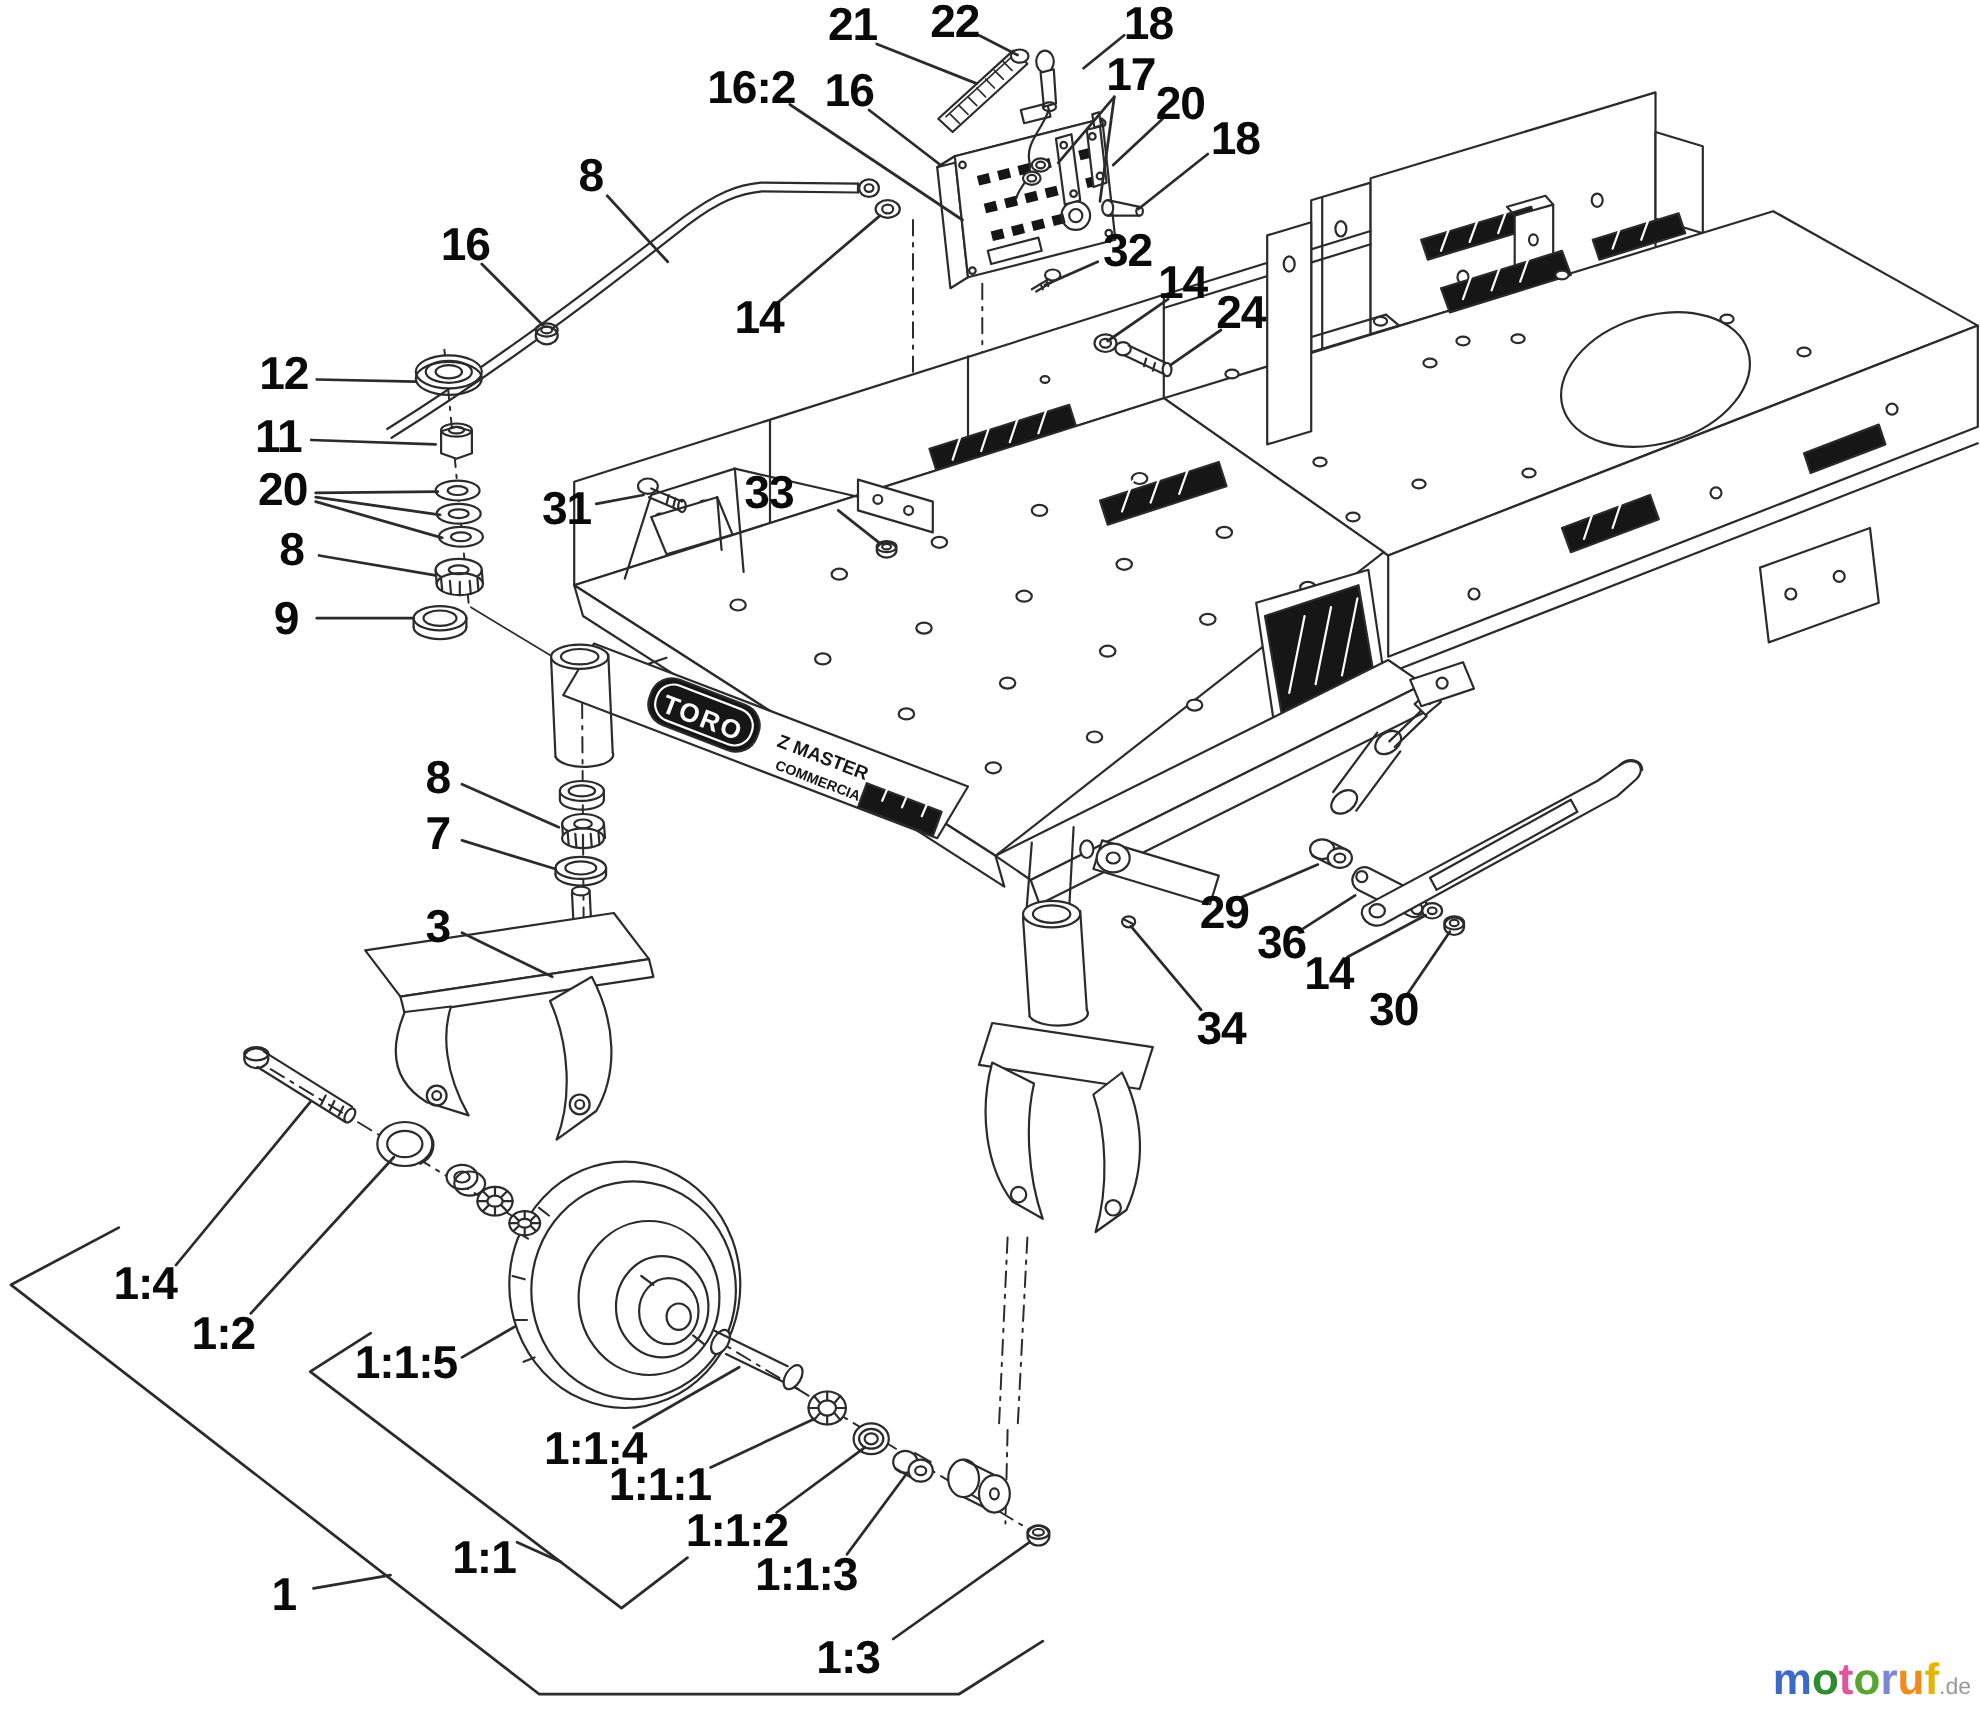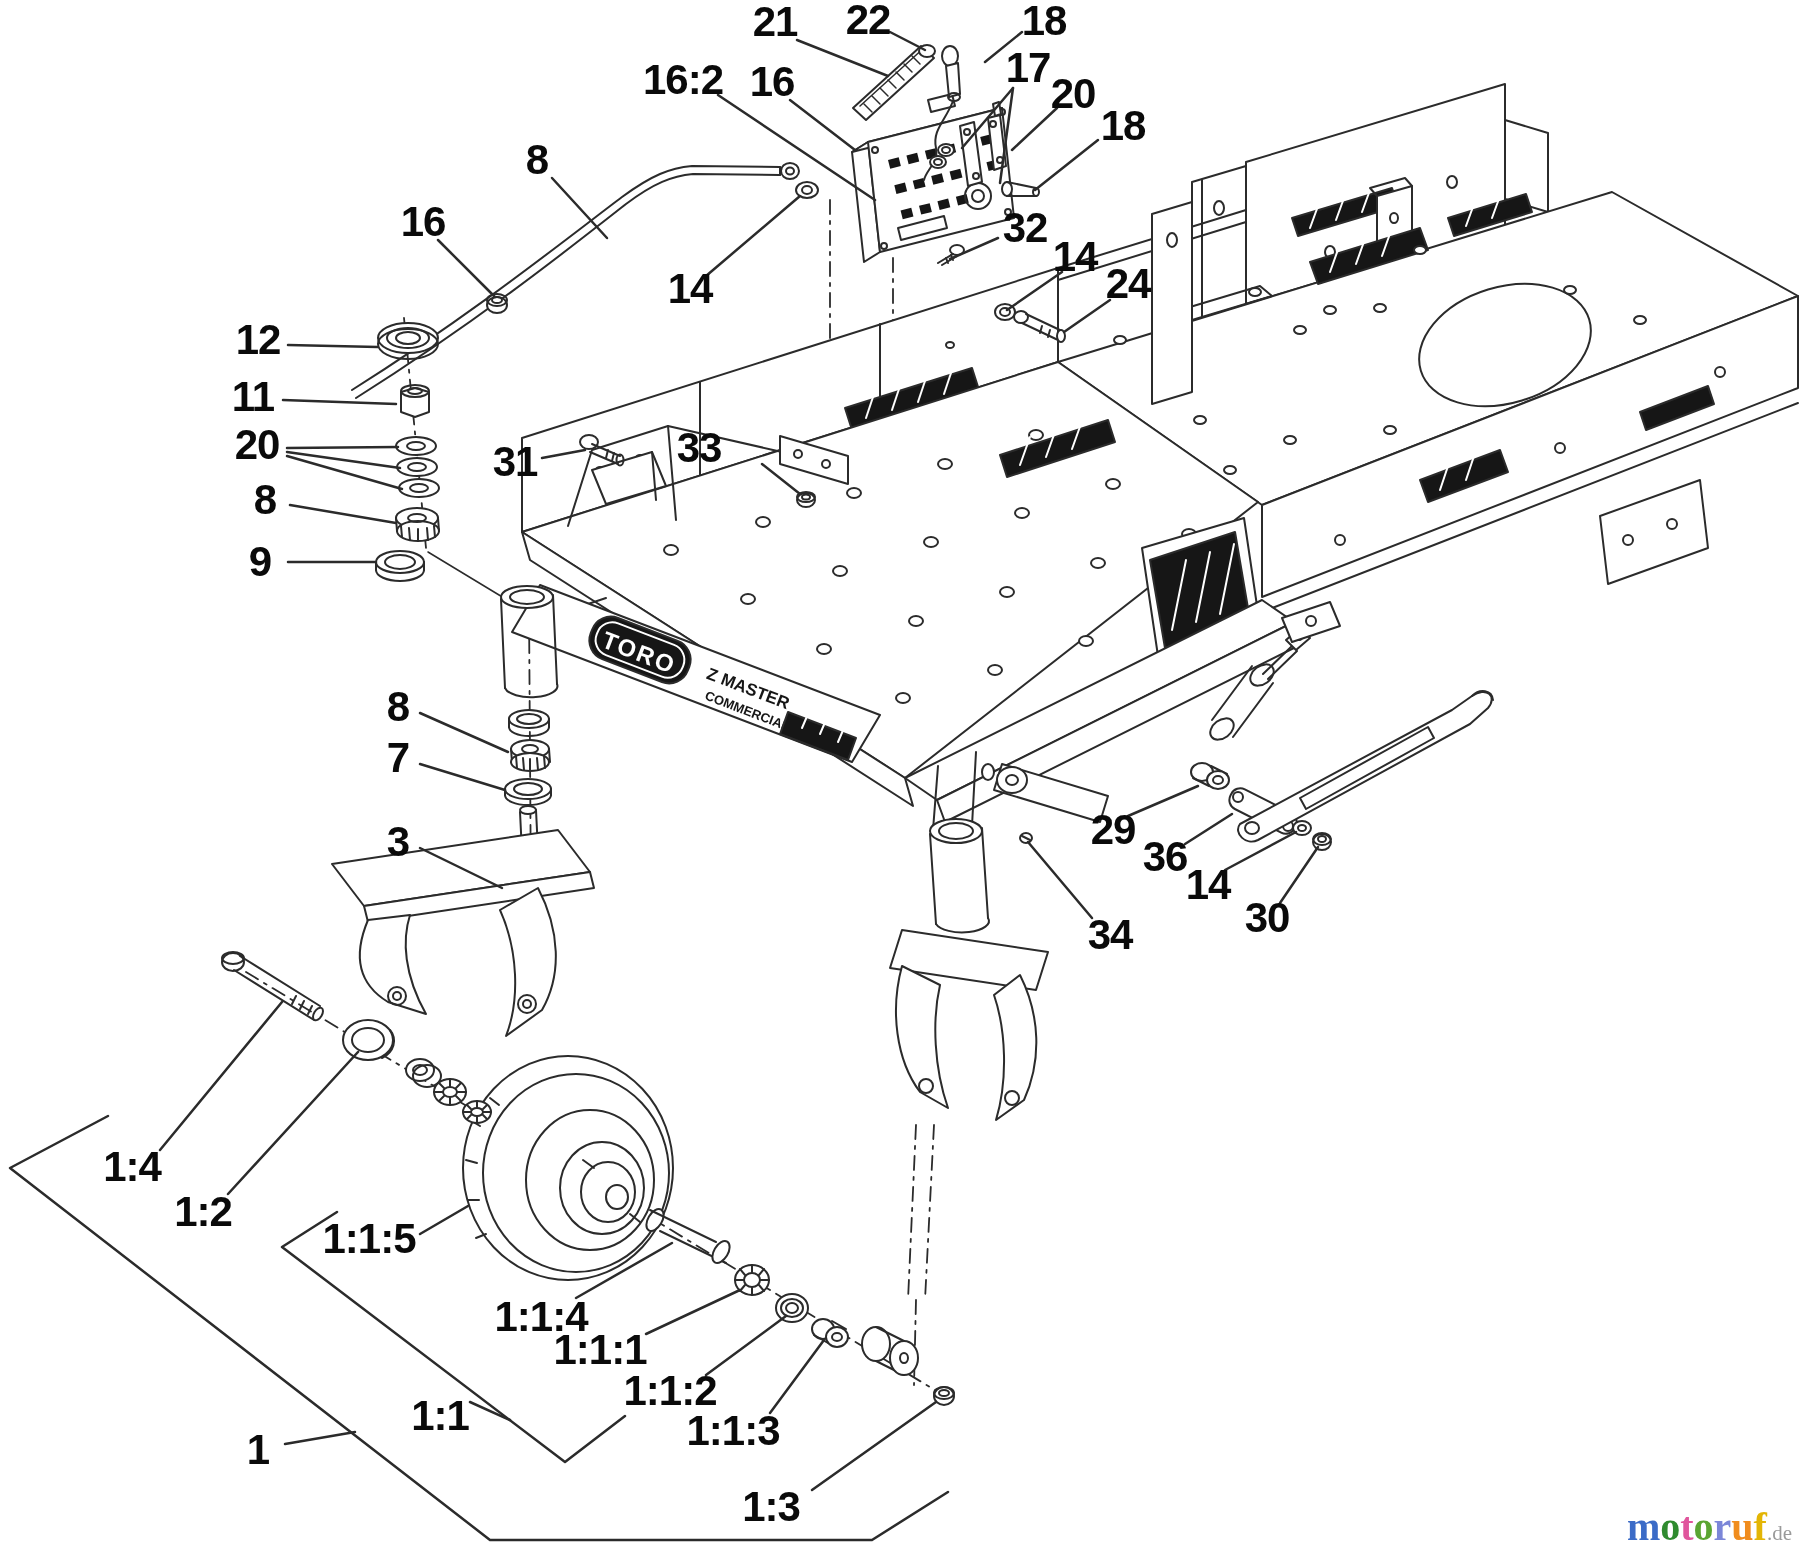--- a/index.html
+++ b/index.html
@@ -1,21 +1,21 @@
 <!DOCTYPE html>
 <html><head>
 <meta charset="utf-8">
 <style>
   html,body{margin:0;padding:0;background:#ffffff;}
   .stage{position:relative;width:1800px;height:1556px;background:#ffffff;overflow:hidden;
          font-family:"Liberation Sans", sans-serif;}
   svg{position:absolute;left:0;top:0;}
   .callout{position:absolute;transform:translate(-50%,-50%);font-family:"Liberation Sans",sans-serif;
            font-size:42px;font-weight:bold;color:#0a0a0a;white-space:nowrap;letter-spacing:-1px;}
-  .watermark{position:absolute;right:8px;bottom:6px;font-family:Liberation Serif, serif;
+  .watermark{position:absolute;right:8px;bottom:6px;font-family:Liberation Sans, sans-serif;
              font-size:40px;font-weight:bold;letter-spacing:0px;}
   .watermark .suffix{font-size:21px;font-weight:normal;}
 </style>
 </head>
 <body>
 
 <div class="stage">
 
 <svg width="1800" height="1556" viewBox="0 0 1800 1556" fill="none" stroke="#2b2b2b" stroke-width="2" stroke-linecap="round" stroke-linejoin="round">
 

